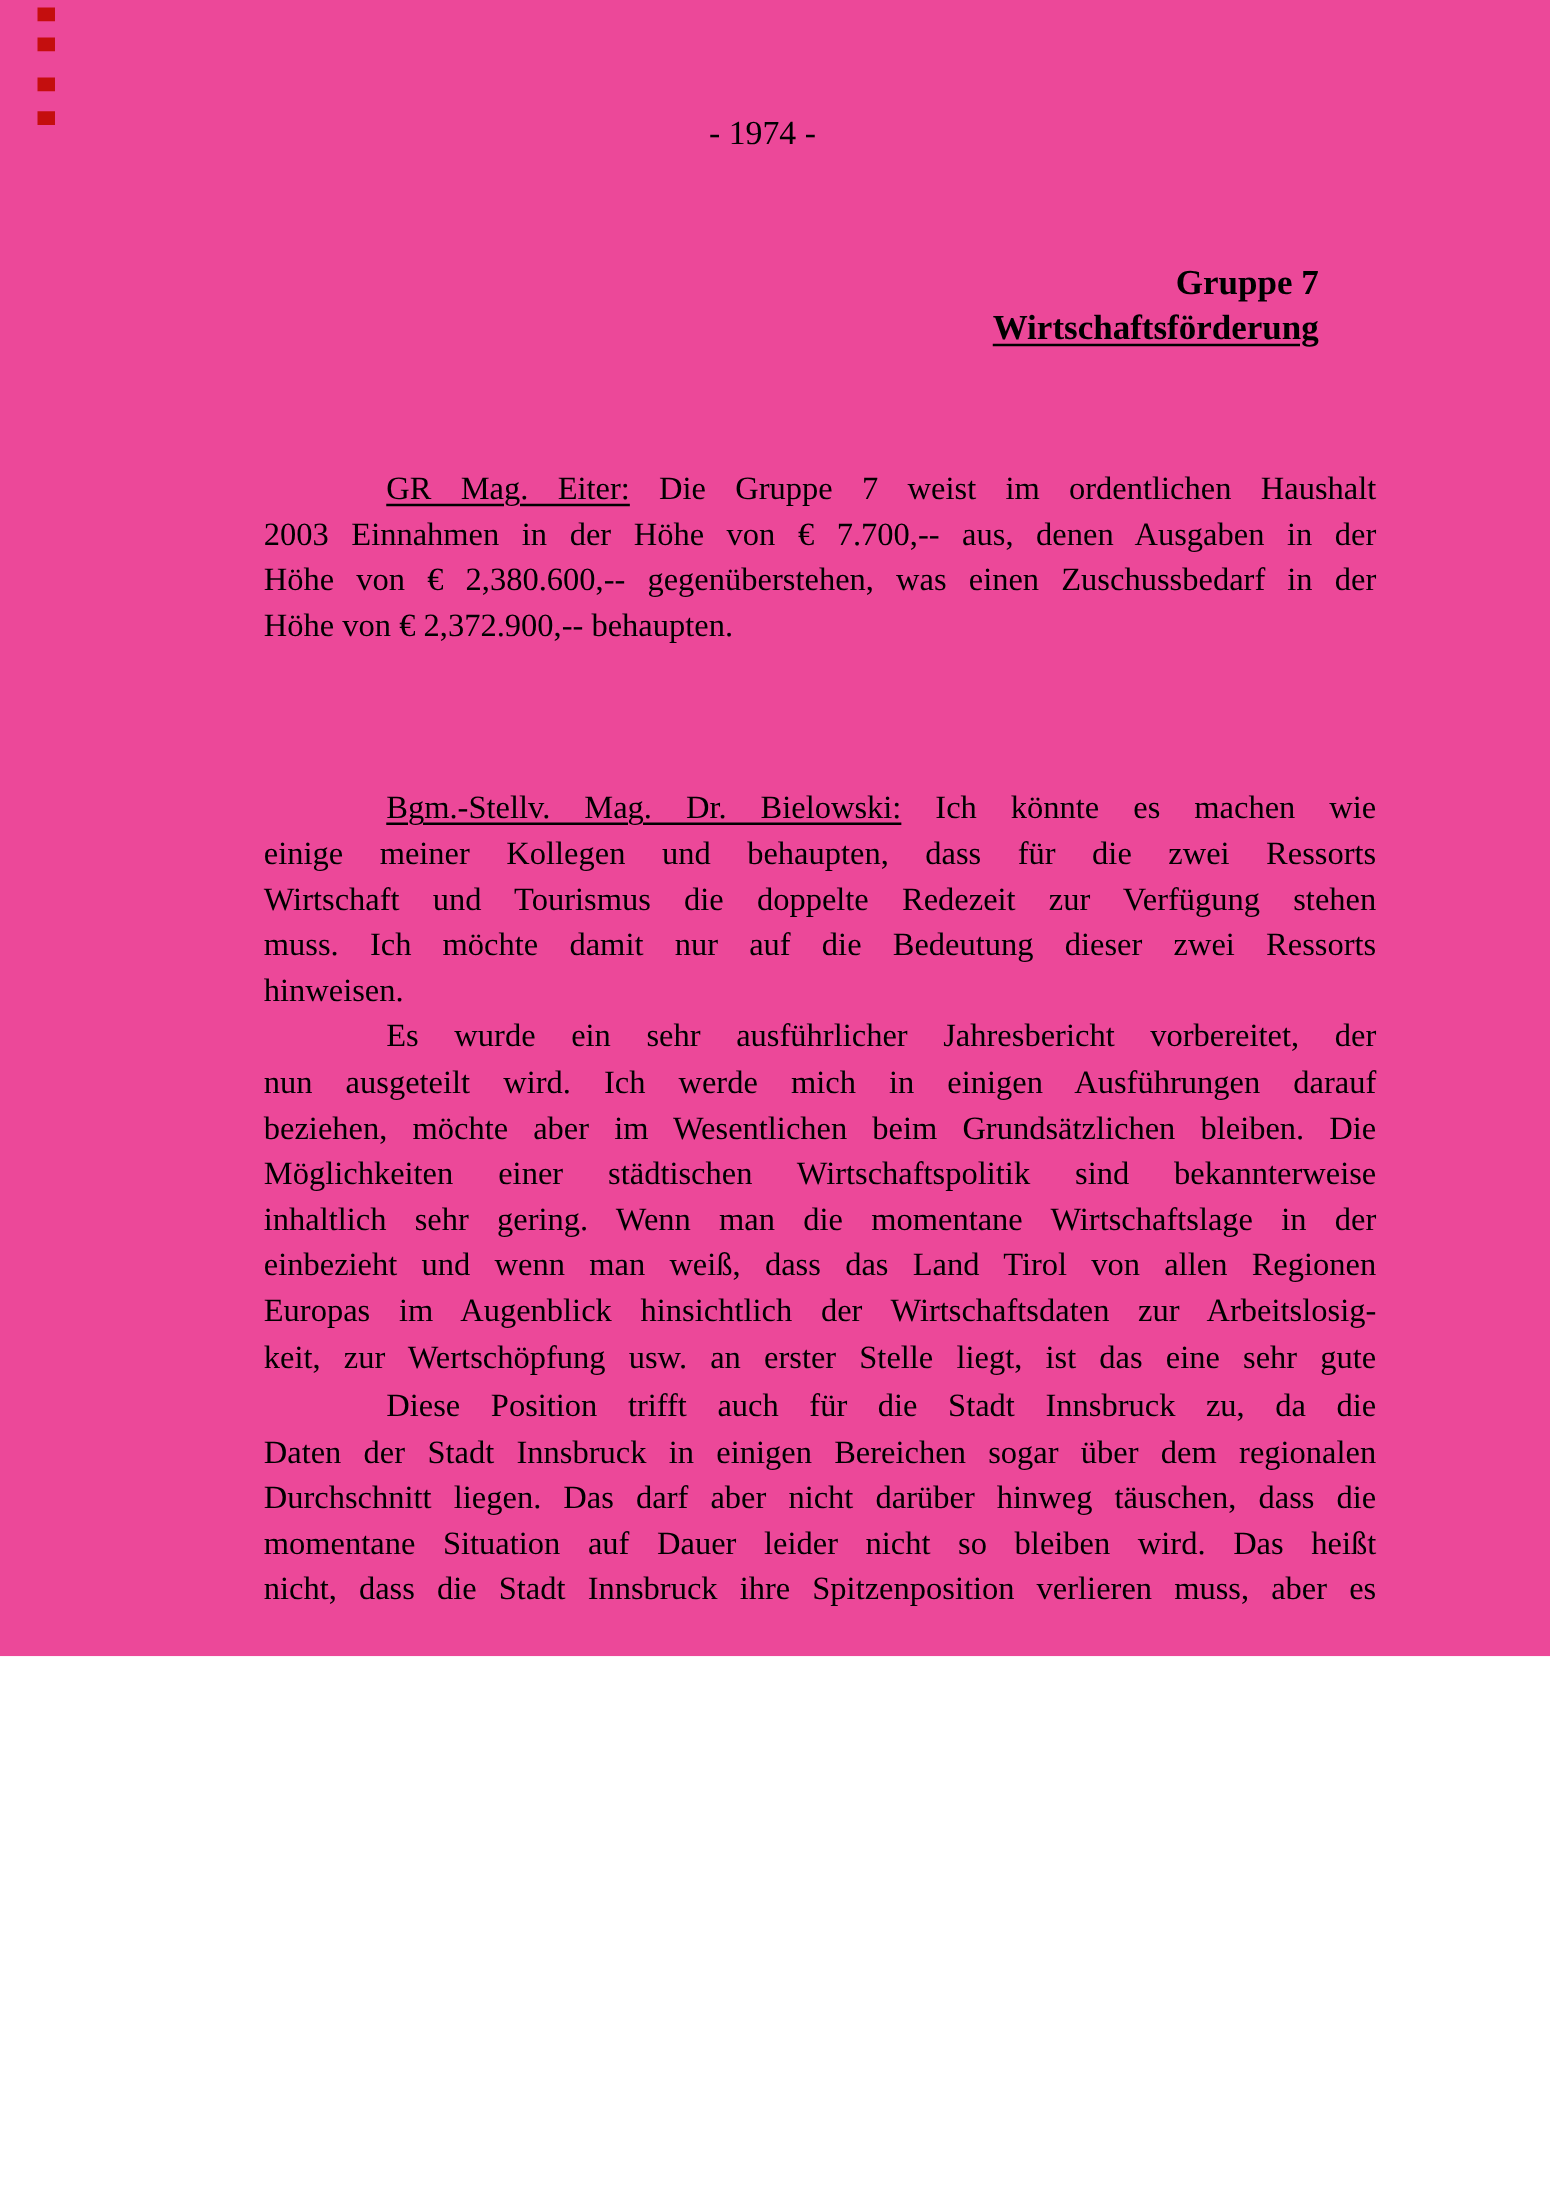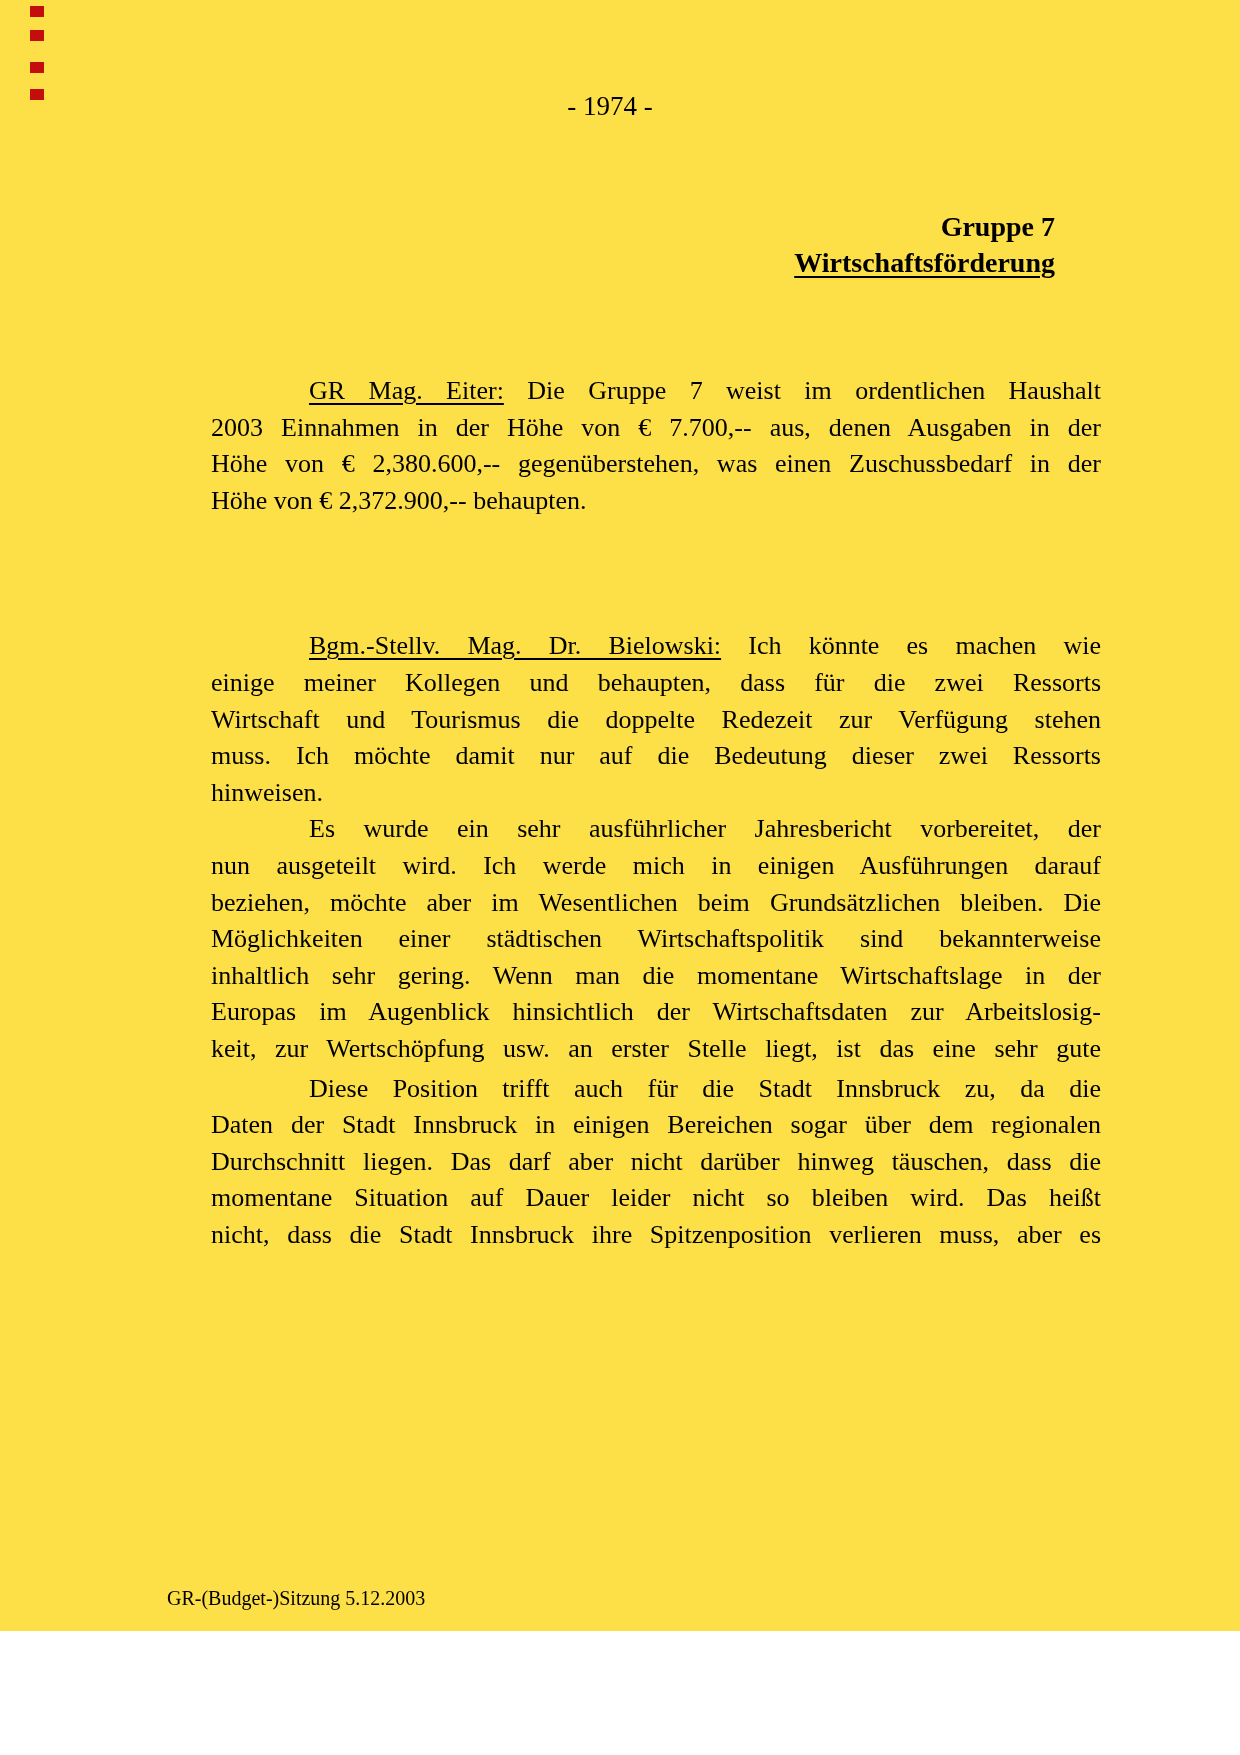--- a/index.html
+++ b/index.html
@@ -1,21 +1,21 @@
 <!DOCTYPE html>
 <html><head>
 <meta charset="utf-8">
 <title>Scanned protocol page</title>
 <style>
   html,body { margin:0; padding:0; background:#ffffff; }
   .page {
     position:relative;
     width:1240px;
-    height:1631px;
-    background:#fde047;
+    height:1325px;
+    background:#ec4899;
     color:#000000;
     font-family:"Liberation Serif","DejaVu Serif",serif;
     overflow:hidden;
   }
   .mark {
     position:absolute;
     left:30px;
     width:14px;
     height:11px;
     background:#c40e0e;
@@ -99,20 +99,21 @@
         <div class="line"><span>Wirtschaft und Tourismus die doppelte Redezeit zur Verfügung stehen</span></div>
         <div class="line"><span>muss. Ich möchte damit nur auf die Bedeutung dieser zwei Ressorts</span></div>
         <div class="line flush"><span>hinweisen.</span></div>
       </div>
       <div class="para">
         <div class="line indent"><span>Es wurde ein sehr ausführlicher Jahresbericht vorbereitet, der</span></div>
         <div class="line"><span>nun ausgeteilt wird. Ich werde mich in einigen Ausführungen darauf</span></div>
         <div class="line"><span>beziehen, möchte aber im Wesentlichen beim Grundsätzlichen bleiben. Die</span></div>
         <div class="line"><span>Möglichkeiten einer städtischen Wirtschaftspolitik sind bekannterweise</span></div>
         <div class="line"><span>inhaltlich sehr gering. Wenn man die momentane Wirtschaftslage in der</span></div>
+        <div class="line"><span>einbezieht und wenn man weiß, dass das Land Tirol von allen Regionen</span></div>
         <div class="line"><span>Europas im Augenblick hinsichtlich der Wirtschaftsdaten zur Arbeitslosig-</span></div>
         <div class="line"><span>keit, zur Wertschöpfung usw. an erster Stelle liegt, ist das eine sehr gute</span></div>
       </div>
       <div class="para gap-sm">
         <div class="line indent"><span>Diese Position trifft auch für die Stadt Innsbruck zu, da die</span></div>
         <div class="line"><span>Daten der Stadt Innsbruck in einigen Bereichen sogar über dem regionalen</span></div>
         <div class="line"><span>Durchschnitt liegen. Das darf aber nicht darüber hinweg täuschen, dass die</span></div>
         <div class="line"><span>momentane Situation auf Dauer leider nicht so bleiben wird. Das heißt</span></div>
         <div class="line"><span>nicht, dass die Stadt Innsbruck ihre Spitzenposition verlieren muss, aber es</span></div>
       </div>

